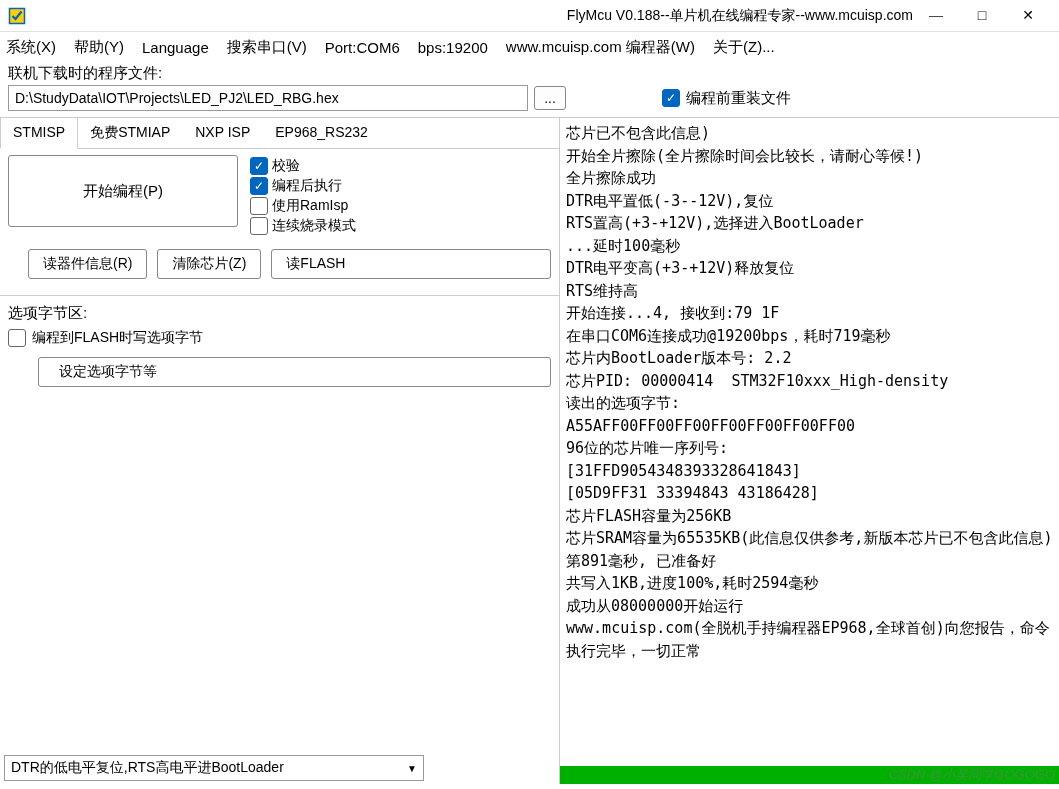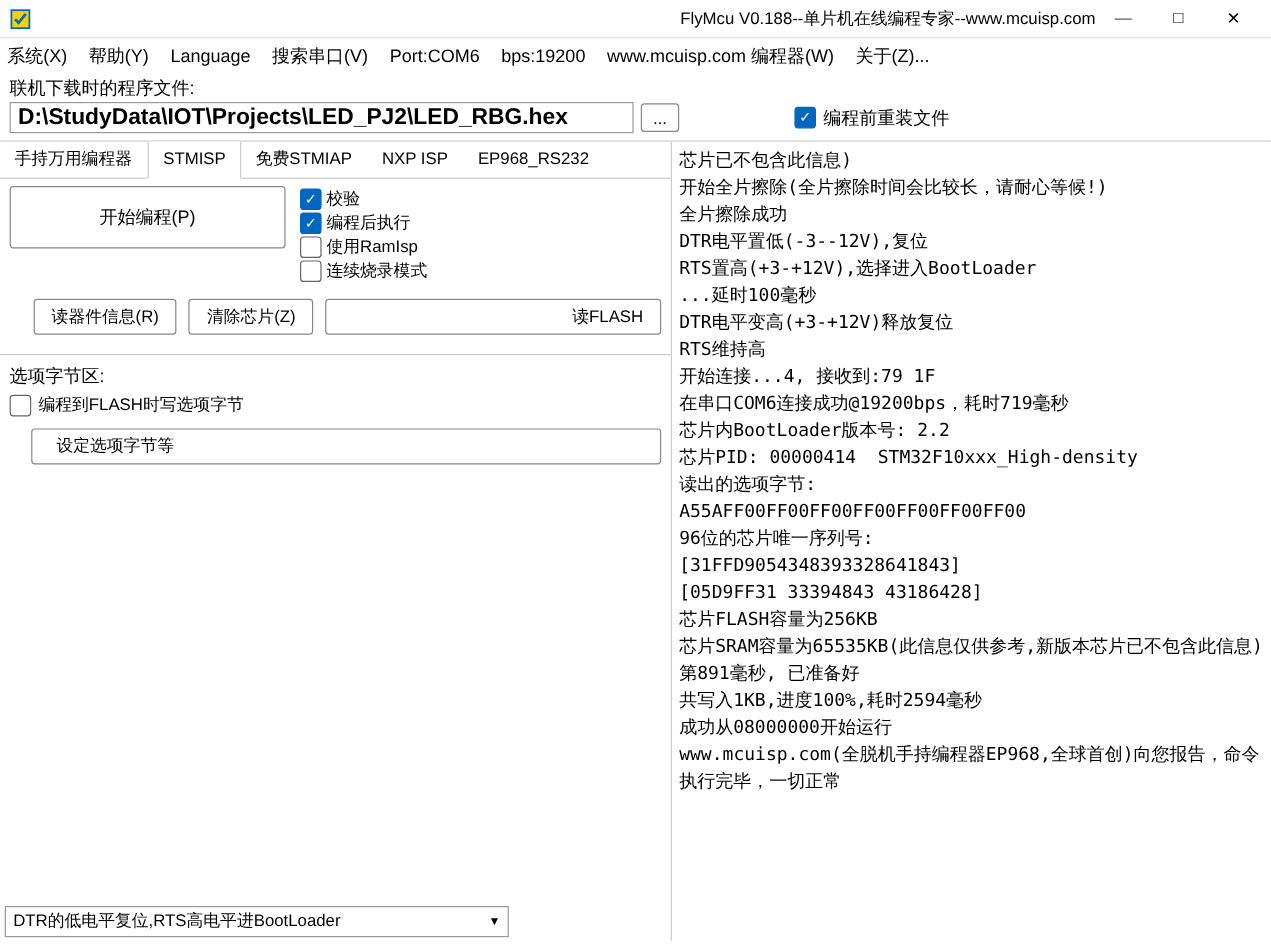--- a/index.html
+++ b/index.html
@@ -7,41 +7,41 @@
 .titlebar { height: 32px; display: flex; align-items: center; padding: 0 8px; border-bottom: 1px solid #e0e0e0; text-align: right; }
 .titlebar .app-icon { width: 18px; height: 18px; margin-right: 6px; }
 .titlebar .title-text { flex: 1; font-size: 14px; }
 .titlebar .controls { display: flex; }
 .titlebar .controls div { width: 46px; height: 30px; display: flex; align-items: center; justify-content: center; font-size: 14px; font-family: "Segoe UI Symbol"; }
 .menubar { height: 30px; display: flex; align-items: center; padding: 0 6px; gap: 18px; font-size: 15px; }
 .menubar span { cursor: default; }
 .file-area { padding: 2px 8px 6px 8px; }
 .file-label { font-size: 15px; margin-bottom: 2px; }
 .file-row { display: flex; align-items: center; gap: 6px; }
-.file-input { flex: 0 0 520px; height: 26px; border: 1px solid #999; padding: 2px 6px; font-size: 19px; font-weight: bold; }
+.file-input { flex: 0 0 520px; height: 26px; border: 1px solid #999; padding: 2px 6px; font-size: 14px; }
 .browse-btn { height: 24px; width: 32px; border: 1px solid #888; background: #fdfdfd; border-radius: 3px; display: flex; align-items: center; justify-content: center; cursor: pointer; }
 .reload-check { display: flex; align-items: center; gap: 6px; margin-left: 90px; font-size: 15px; }
 .checkbox { width: 18px; height: 18px; border: 1px solid #666; border-radius: 3px; display: flex; align-items: center; justify-content: center; background: #fff; }
 .checkbox.checked { background: #0067c0; border-color: #0067c0; color: #fff; font-size: 12px; }
 .main { display: flex; height: calc(789px - 32px - 30px - 60px); border-top: 1px solid #ccc; }
 .left-panel { width: 560px; border-right: 1px solid #ccc; display: flex; flex-direction: column; }
 .tabs { display: flex; border-bottom: 1px solid #ccc; }
 .tab { padding: 6px 12px; font-size: 14px; border-right: 1px solid transparent; cursor: pointer; }
 .tab.active { background: #fff; border: 1px solid #ccc; border-bottom: 1px solid #fff; margin-bottom: -1px; border-top: none; }
 .tab-content { padding: 6px 8px; }
 .prog-row { display: flex; gap: 12px; align-items: flex-start; }
-.start-btn { width: 230px; height: 52px; border: 1px solid #888; background: #fff; border-radius: 3px; font-size: 15px; display: flex; align-items: center; justify-content: center; cursor: pointer; }
+.start-btn { width: 230px; height: 72px; border: 1px solid #888; background: #fff; border-radius: 3px; font-size: 15px; display: flex; align-items: center; justify-content: center; cursor: pointer; }
 .check-col { display: flex; flex-direction: column; gap: 2px; padding-top: 2px; }
 .check-item { display: flex; align-items: center; gap: 4px; font-size: 14px; }
 .btn-row { display: flex; gap: 10px; margin-top: 14px; padding-left: 20px; }
 .small-btn { border: 1px solid #888; background: #fff; border-radius: 3px; padding: 5px 14px; font-size: 14px; cursor: pointer; }
 .options-section { border-top: 1px solid #ccc; margin-top: 10px; padding: 8px; }
 .options-label { font-size: 15px; margin-bottom: 6px; }
 .options-check { display: flex; align-items: center; gap: 6px; font-size: 14px; margin-bottom: 10px; }
-.set-opt-btn { border: 1px solid #888; background: #fff; border-radius: 3px; padding: 5px 20px; font-size: 14px; cursor: pointer; margin-left: 18px; }
+.set-opt-btn { border: 1px solid #888; background: #fff; border-radius: 3px; padding: 5px 20px; font-size: 14px; cursor: pointer; margin-left: 30px; }
 .bottom-combo { position: absolute; bottom: 3px; left: 4px; width: 420px; height: 26px; border: 1px solid #999; display: flex; align-items: center; padding: 0 6px; font-size: 14px; background: #fff; }
 .bottom-combo .arrow { margin-left: auto; font-size: 10px; }
 .right-panel { flex: 1; display: flex; flex-direction: column; }
 .log { flex: 1; padding: 4px 6px; font-size: 15px; line-height: 1.5; white-space: pre-wrap; font-family: "Microsoft YaHei", monospace; overflow: hidden; }
 .status-bar { height: 18px; background: #00b000; display: flex; justify-content: flex-end; align-items: center; padding: 0 4px; }
 .watermark { color: rgba(120,120,120,0.55); font-size: 13px; font-style: italic; }
 .left-panel { position: relative; }
 </style>
 </head>
 <body>
@@ -78,21 +78,20 @@
     <div class="reload-check">
       <div class="checkbox checked">✓</div>
       <span>编程前重装文件</span>
     </div>
   </div>
 </div>
 
 <div class="main">
   <div class="left-panel">
     <div class="tabs">
-      <div class="tab">手持万用编程器</div>
       <div class="tab active">STMISP</div>
       <div class="tab">免费STMIAP</div>
       <div class="tab">NXP ISP</div>
       <div class="tab">EP968_RS232</div>
     </div>
     <div class="tab-content">
       <div class="prog-row">
         <div class="start-btn">开始编程(P)</div>
         <div class="check-col">
           <div class="check-item">
@@ -109,21 +108,21 @@
             </div>
           <div class="check-item">
               <div class="checkbox"></div>
               <span>连续烧录模式</span>
             </div>
         </div>
       </div>
       <div class="btn-row">
         <div class="small-btn">读器件信息(R)</div>
         <div class="small-btn">清除芯片(Z)</div>
-        <div class="small-btn" style="flex:1;text-align:right">读FLASH</div>
+        <div class="small-btn" style="flex:1;text-align:left">读FLASH</div>
       </div>
     </div>
     <div class="options-section">
       <div class="options-label">选项字节区:</div>
       <div class="options-check">
         <div class="checkbox"></div>
           <span>编程到FLASH时写选项字节</span>
       </div>
       <div class="set-opt-btn">设定选项字节等</div>
     </div>
@@ -150,14 +149,17 @@
 A55AFF00FF00FF00FF00FF00FF00FF00
 96位的芯片唯一序列号:
 [31FFD9054348393328641843]
 [05D9FF31 33394843 43186428]
 芯片FLASH容量为256KB
 芯片SRAM容量为65535KB(此信息仅供参考,新版本芯片已不包含此信息)
 第891毫秒, 已准备好
 共写入1KB,进度100%,耗时2594毫秒
 成功从08000000开始运行
 www.mcuisp.com(全脱机手持编程器EP968,全球首创)向您报告，命令执行完毕，一切正常</div>
+    <div class="status-bar">
+      <span class="watermark">CSDN @小吴同学GOGOGO</span>
+    </div>
   </div>
 </div>
 
 </body></html>

